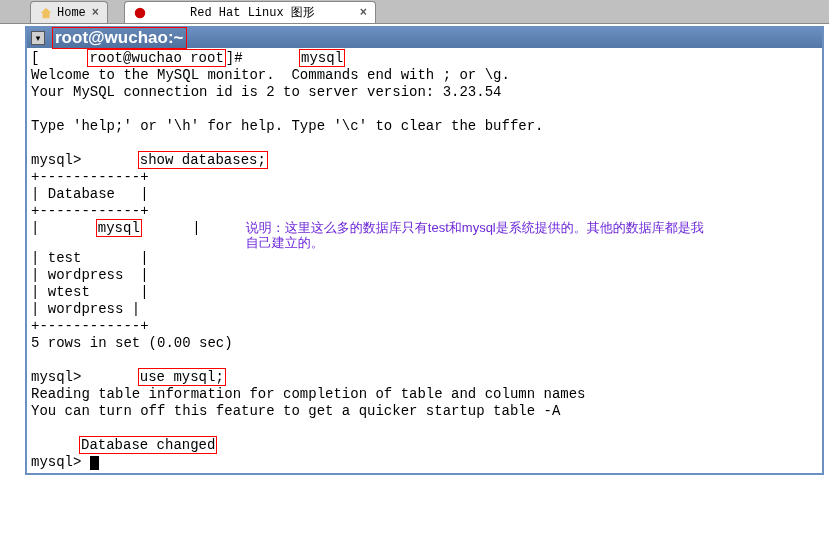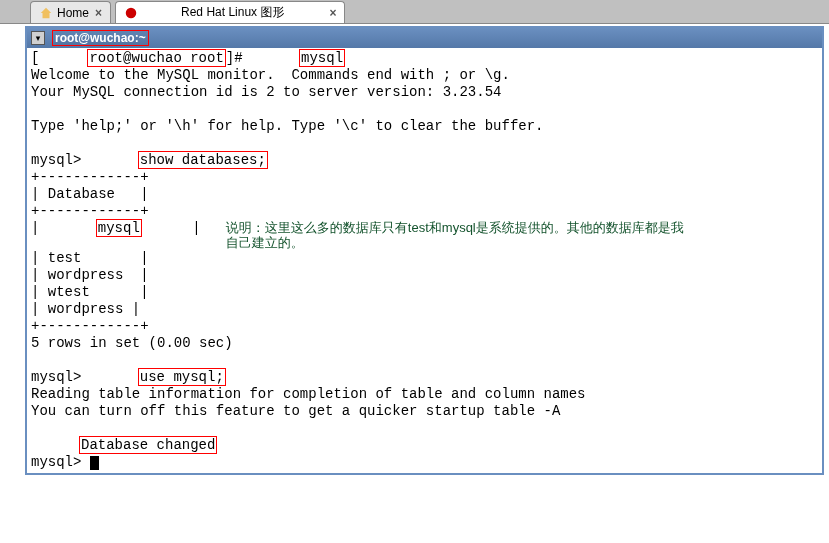--- a/index.html
+++ b/index.html
@@ -19,24 +19,25 @@
   padding-left: 30px;
 }
 .tab {
   display: flex;
   align-items: center;
   padding: 2px 8px;
   background: #e8e8e8;
   border: 1px solid #888;
   border-bottom: none;
   border-radius: 4px 4px 0 0;
-  margin-right: 4px;
+  margin-right: 16px;
   font-size: 12px;
   height: 22px;
   cursor: pointer;
+  font-family: Liberation Mono, monospace;
 }
 .tab.active {
   background: #fff;
   gap: 39px;
 }
 .tab-icon {
   width: 14px;
   height: 14px;
   margin-right: 4px;
 }
@@ -65,21 +66,21 @@
   border: 1px solid #555;
   margin-right: 3px;
   display: flex;
   align-items: center;
   justify-content: center;
   font-size: 9px;
   cursor: pointer;
 }
 .titlebar-title {
   color: #fff;
-  font-size: 12px;
+  font-size: 17px;
   font-weight: bold;
   margin-left: 4px;
   border: 1px solid #ff0000;
   padding: 0 2px;
   background: rgba(0,0,0,0.05);
 }
 .menubar {
   display: flex;
   padding: 2px 10px;
   background: #ececec;
@@ -100,28 +101,29 @@
   color: #000;
   white-space: pre;
   overflow: hidden;
 }
 .redbox {
   border: 1px solid #ff0000;
   padding: 0 1px;
   margin-left: 48px;
 }
 .annot {
-  color: #14532d;
+  color: #6d28d9;
   font-family: "SimSun", "Microsoft YaHei", sans-serif;
   font-size: 13px;
   white-space: normal;
   display: inline-block;
   vertical-align: top;
   line-height: 15px;
   max-width: 470px;
+  margin-left: 20px;
 }
 .cursor {
   display: inline-block;
   width: 9px;
   height: 14px;
   background: #000;
   vertical-align: text-bottom;
 }
 .home-icon {
   fill: #f0c060;

